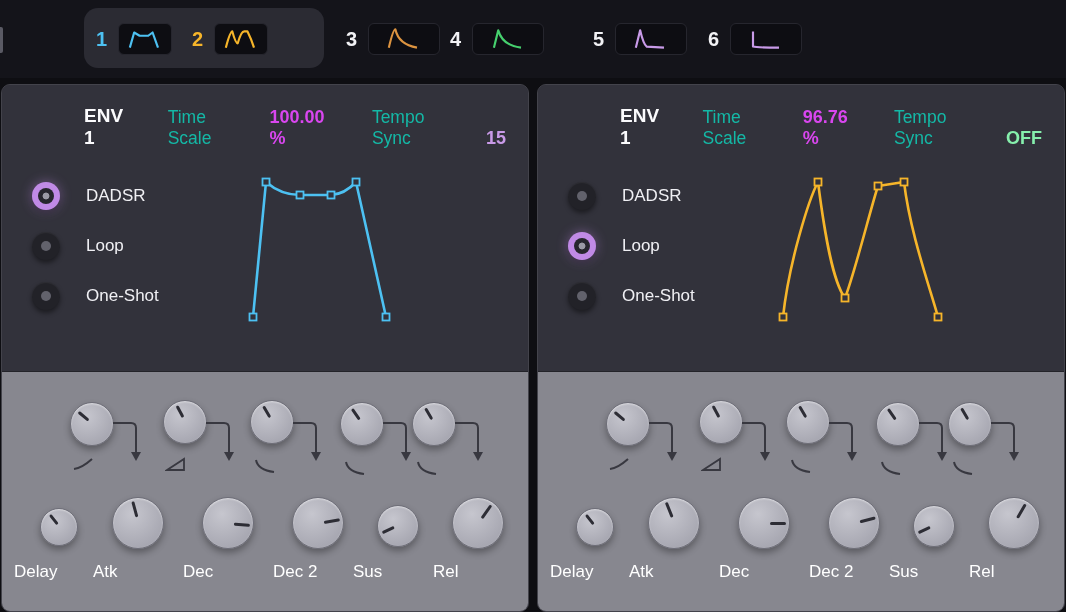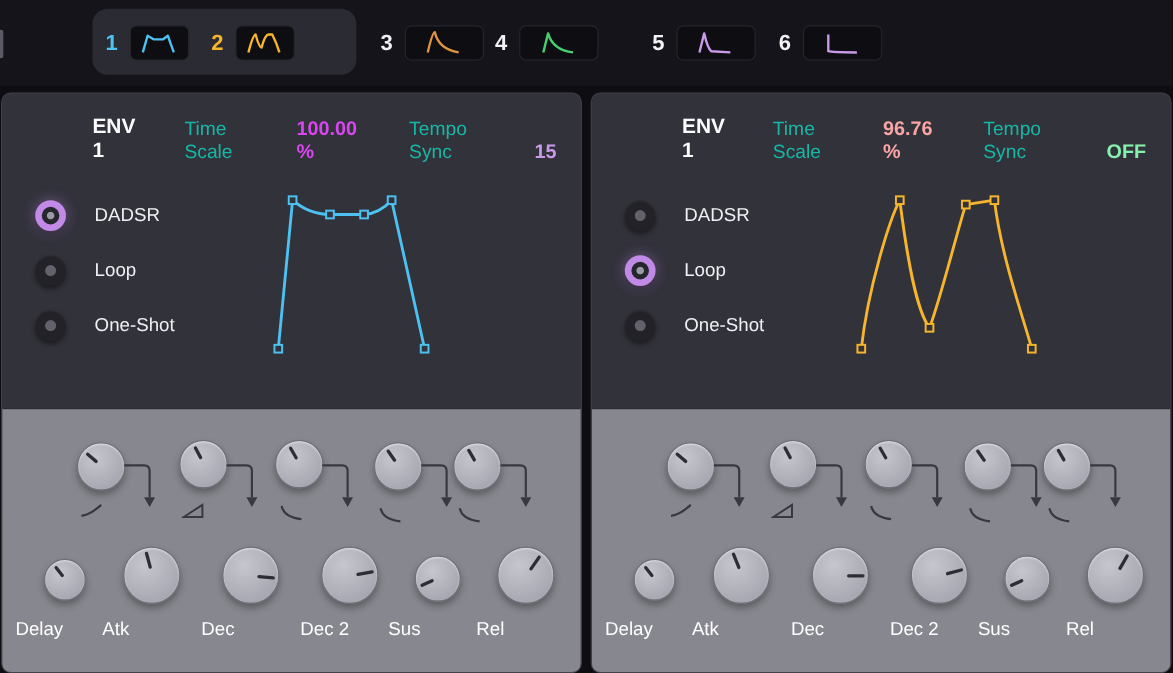--- a/index.html
+++ b/index.html
@@ -265,21 +265,21 @@
     <div class="kn-label" style="left:351px;">Sus</div>
     <div class="kn-label" style="left:431px;">Rel</div>
   </div>
 </section>
 
 <section class="panel" style="left:537px;">
   <div class="env-view">
     <div class="panel-header">
       <span class="panel-title">ENV 1</span>
       <span class="hdr-label ts-label">Time Scale</span>
-      <span class="hdr-value ts-value" style="color: #fca5a5;">96.76 %</span>
+      <span class="hdr-value ts-value" style="color: #d946ef;">96.76 %</span>
       <span class="hdr-label sync-label">Tempo Sync</span>
       <span class="hdr-value sync-value" style="color: #86efac;">OFF</span>
     </div>
 
     <div class="radio-row" style="top:97px;">
       <span class="radio">
           <span class="core"></span>
         </span>
       <span class="radio-label">DADSR</span>
     </div>

